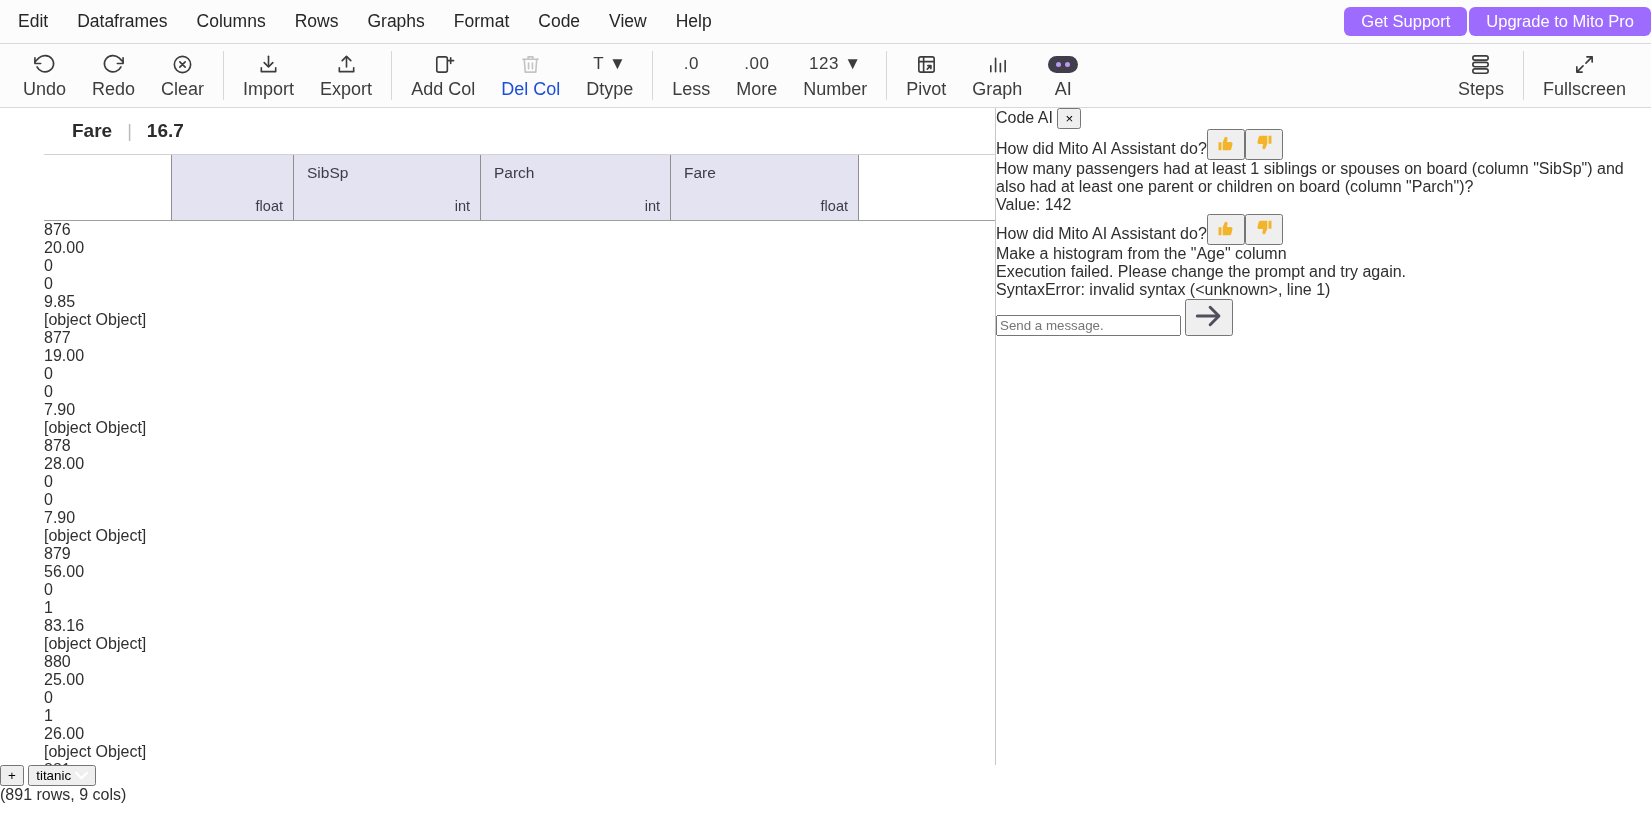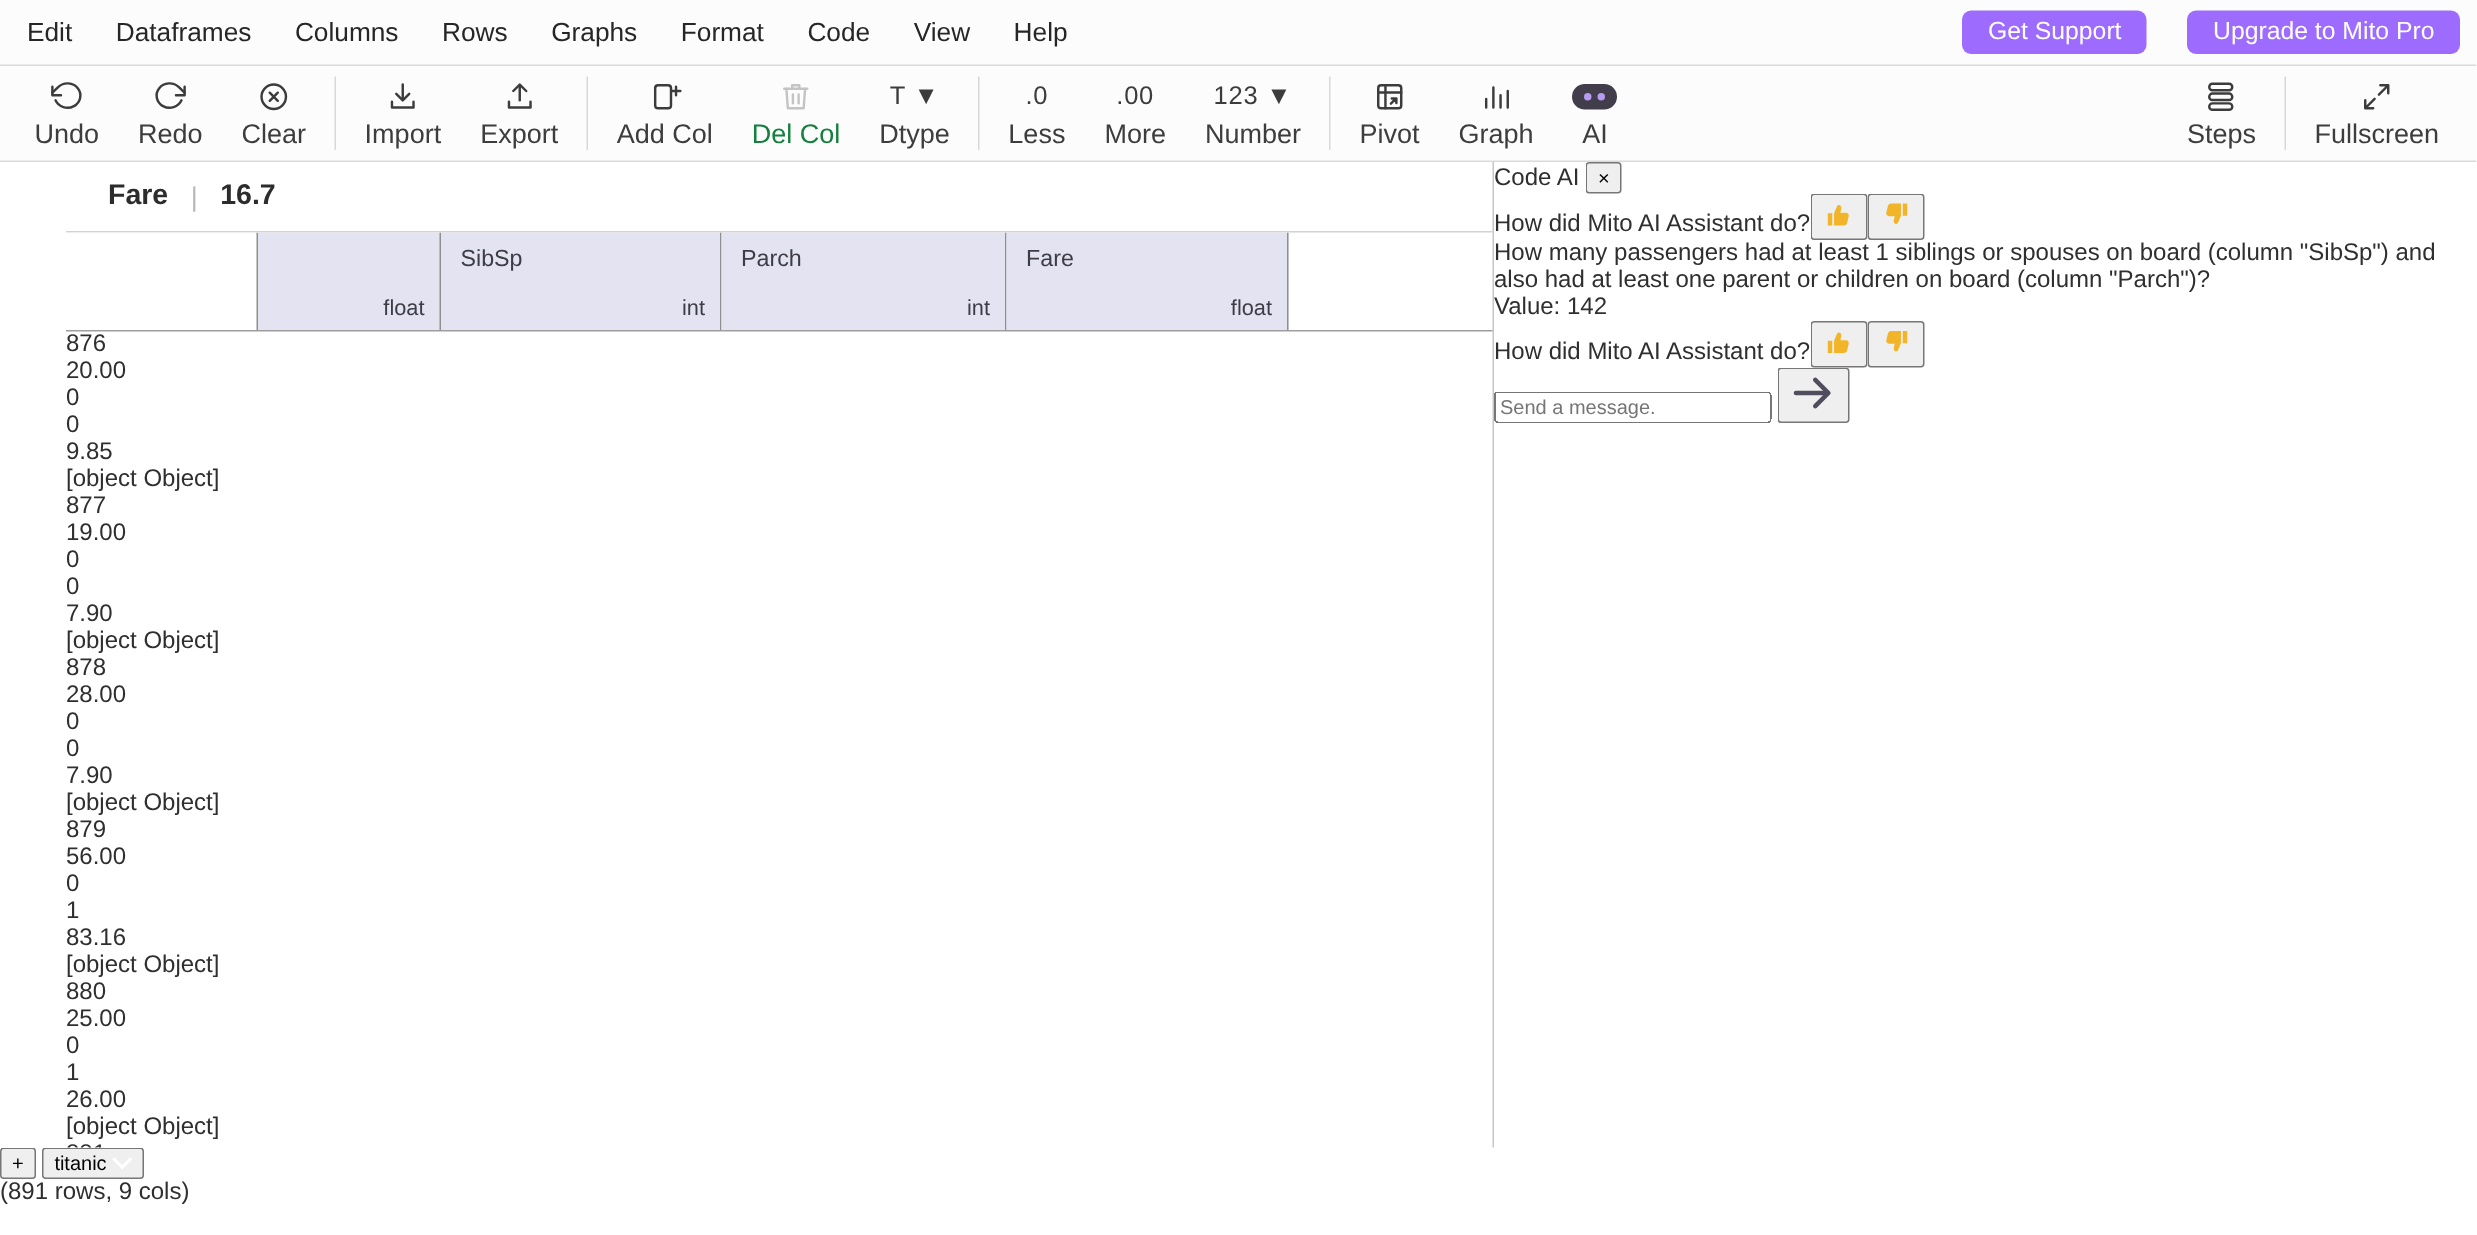--- a/index.html
+++ b/index.html
@@ -8,37 +8,37 @@
     width:1651px; height:823px; overflow:hidden; background:#fff;
     font-family:"Liberation Sans", sans-serif; color:#2f2f2f;
     -webkit-font-smoothing:antialiased;
   }
   
   .menubar {
     height:44px; background:#fcfcfc; border-bottom:1px solid #d9d9d9;
     display:flex; align-items:center; padding-left:18px;
   }
   .menu-item { font-size:17.5px; color:#262626; margin-right:29px; cursor:default; white-space:nowrap; }
-  .menubar-right { margin-left:auto; display:flex; gap:27px; padding-right:11px; }
+  .menubar-right { margin-left:auto; display:flex; gap:2px; }
   .pill-btn {
     background:var(--accent,#9d6cff); color:#fff; border:none; border-radius:6px;
     font-size:16.5px; font-family:inherit; padding:5px 17px; height:29px; display:flex; align-items:center; cursor:pointer;
   }
   
   .toolbar {
     height:64px; background:#fcfcfc; border-bottom:1px solid #d9d9d9;
     display:flex; align-items:stretch; padding-left:10px;
   }
   .tool {
     display:flex; flex-direction:column; align-items:center; justify-content:center;
     padding:0 13px; gap:2px; cursor:pointer; background:none; border:none; font-family:inherit;
   }
   .tool .t-icon { height:26px; display:flex; align-items:center; justify-content:center; color:#3c3c3c; }
   .tool .t-label { font-size:18px; color:#3d3d3d; white-space:nowrap; }
-  .tool.disabled .t-label { color:#15803d; }
+  .tool.disabled .t-label { color:#1d4ed8; }
   .tool .t-icon svg { stroke:#3c3c3c; }
   .tool.disabled .t-icon svg { stroke:#c4c4c4; }
   .t-icon-text { font-size:17px; color:#3c3c3c; letter-spacing:0.5px; white-space:nowrap; }
   .tb-divider { width:1px; background:#d8d8d8; margin:7px 6px; }
   .toolbar-right { margin-left:auto; display:flex; align-items:stretch; padding-right:12px; }
   .ai-pill { width:30px; height:17px; border-radius:9px; background:#423d4a; display:inline-flex; align-items:center; justify-content:center; gap:4px; }
   .ai-dot { width:5px; height:5px; border-radius:50%; background:#b79bf2; }
   
   .main { display:flex; height:657px; }
   .sheet { width:996px; border-right:1px solid #c6c6c6; display:flex; flex-direction:column; position:relative; background:#fff;padding-left:44px; }
@@ -401,20 +401,30 @@
         <div class="msg assistant">
           <div class="value-line">Value: 142</div>
           <div class="feedback-row"><span>How did Mito AI Assistant do?</span><span class="thumbs"><button class="thumb-btn"><svg width="22" height="22" viewBox="0 0 20 20">
                   <path fill="#f2b52a" d="M3.2 9.3h2.7v7.4H3.2z M7 16.7h6c.9 0 1.7-.6 1.9-1.5l1-4.2c.2-1-.5-2-1.6-2h-3.5l.6-2.8c.2-1-.6-1.9-1.5-1.9-.5 0-.9.3-1.1.7L7 9.3z"></path>
                 </svg></button><button class="thumb-btn"><svg width="22" height="22" viewBox="0 0 20 20">
                   <g transform="rotate(180 10 10)">
                     <path fill="#f2b52a" d="M3.2 9.3h2.7v7.4H3.2z M7 16.7h6c.9 0 1.7-.6 1.9-1.5l1-4.2c.2-1-.5-2-1.6-2h-3.5l.6-2.8c.2-1-.6-1.9-1.5-1.9-.5 0-.9.3-1.1.7L7 9.3z"></path>
                   </g>
                 </svg></button></span></div>
         </div>
+        <div class="error-box">
+          <div class="msg user tall">
+            <div>Make a histogram from the "Age" column</div>
+          </div>
+          <div class="msg assistant">
+            <div>Execution failed. Please change the prompt and try again.</div>
+            <div class="code-block">SyntaxError: invalid syntax (&lt;unknown&gt;,
+line 1)</div>
+          </div>
+        </div>
       </div>
     <div class="chat-scroll-thumb"></div>
     <div class="input-row">
       <input class="chat-input" type="text" placeholder="Send a message." style="">
       <button class="send-btn">
         <svg width="32" height="28" viewBox="0 0 26 24" fill="none" stroke="#514d5e" stroke-width="2.6" stroke-linecap="round" stroke-linejoin="round">
             <path d="M3 12h18"></path>
             <path d="M14 4.5l7.5 7.5-7.5 7.5"></path>
           </svg>
       </button>

